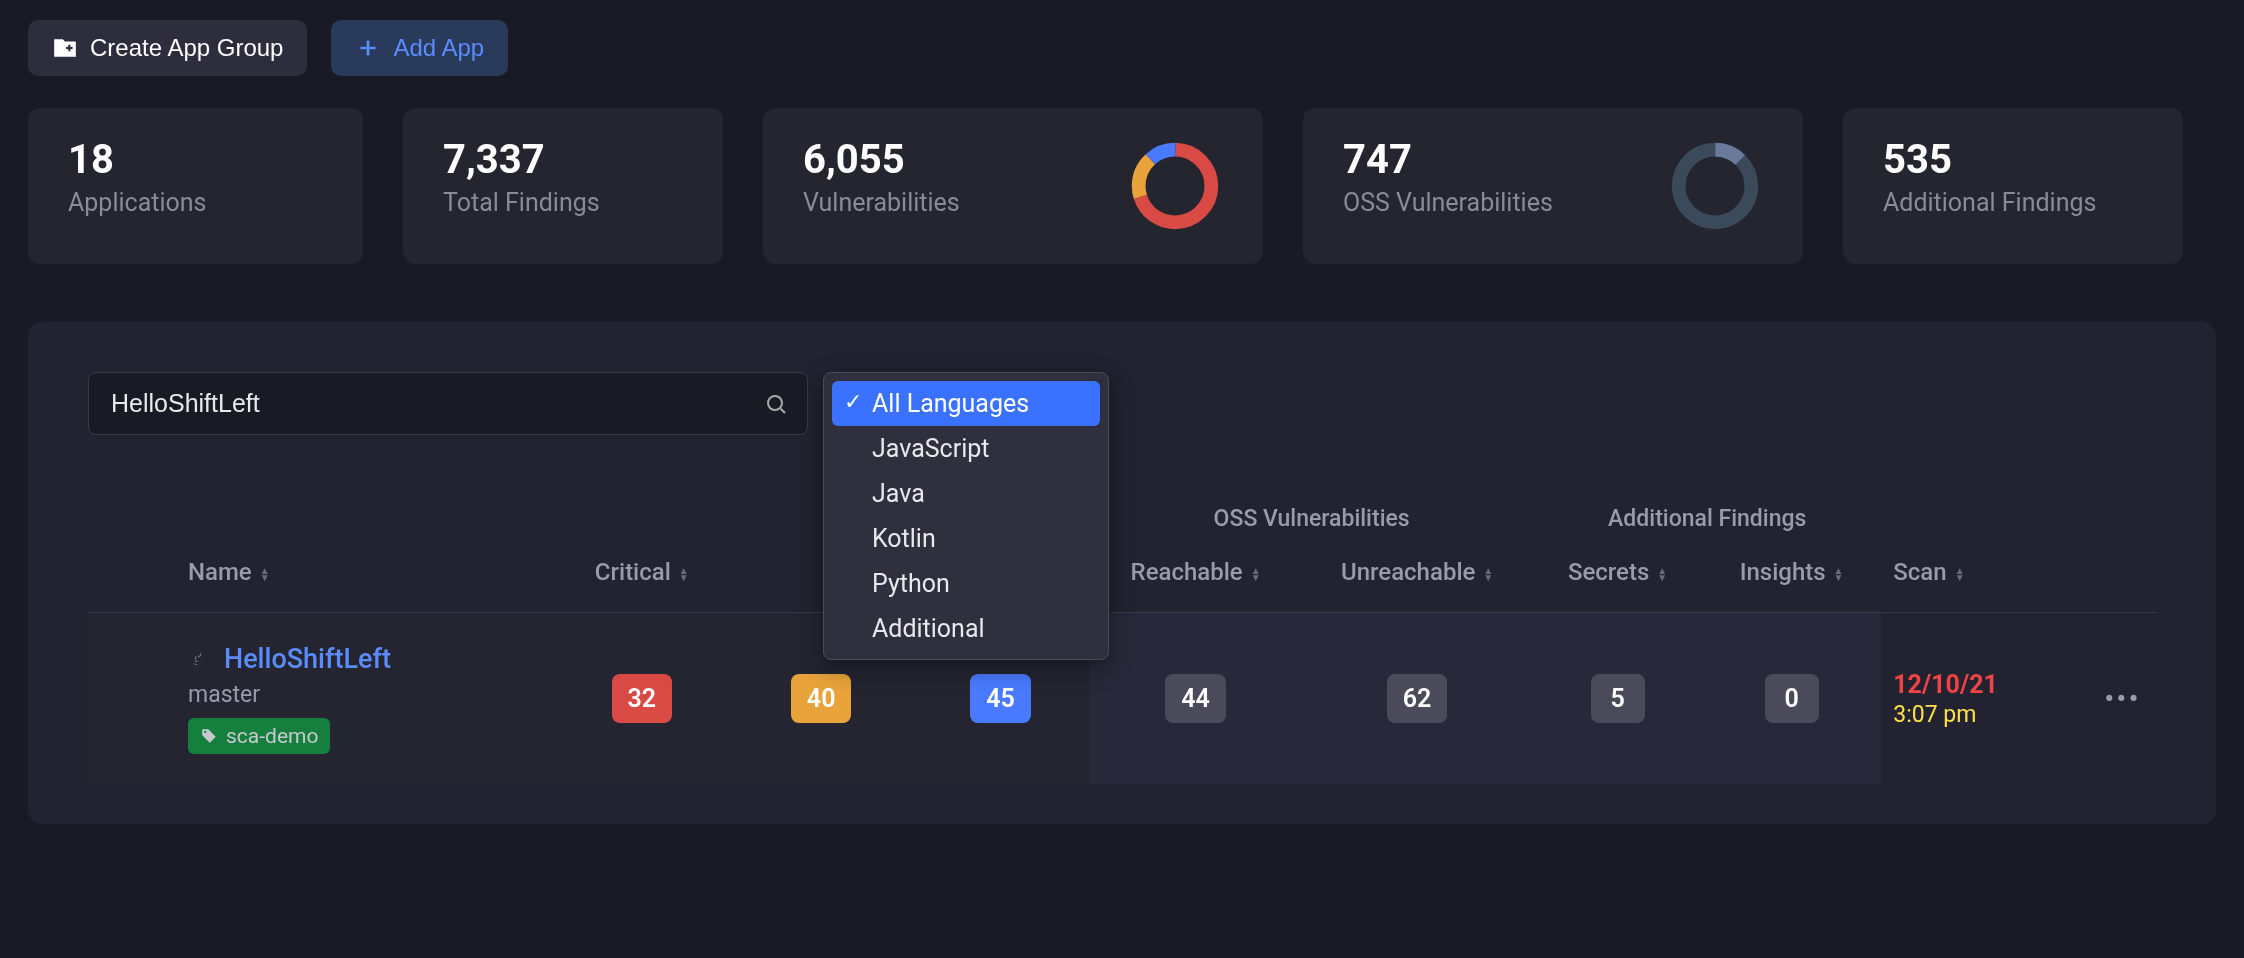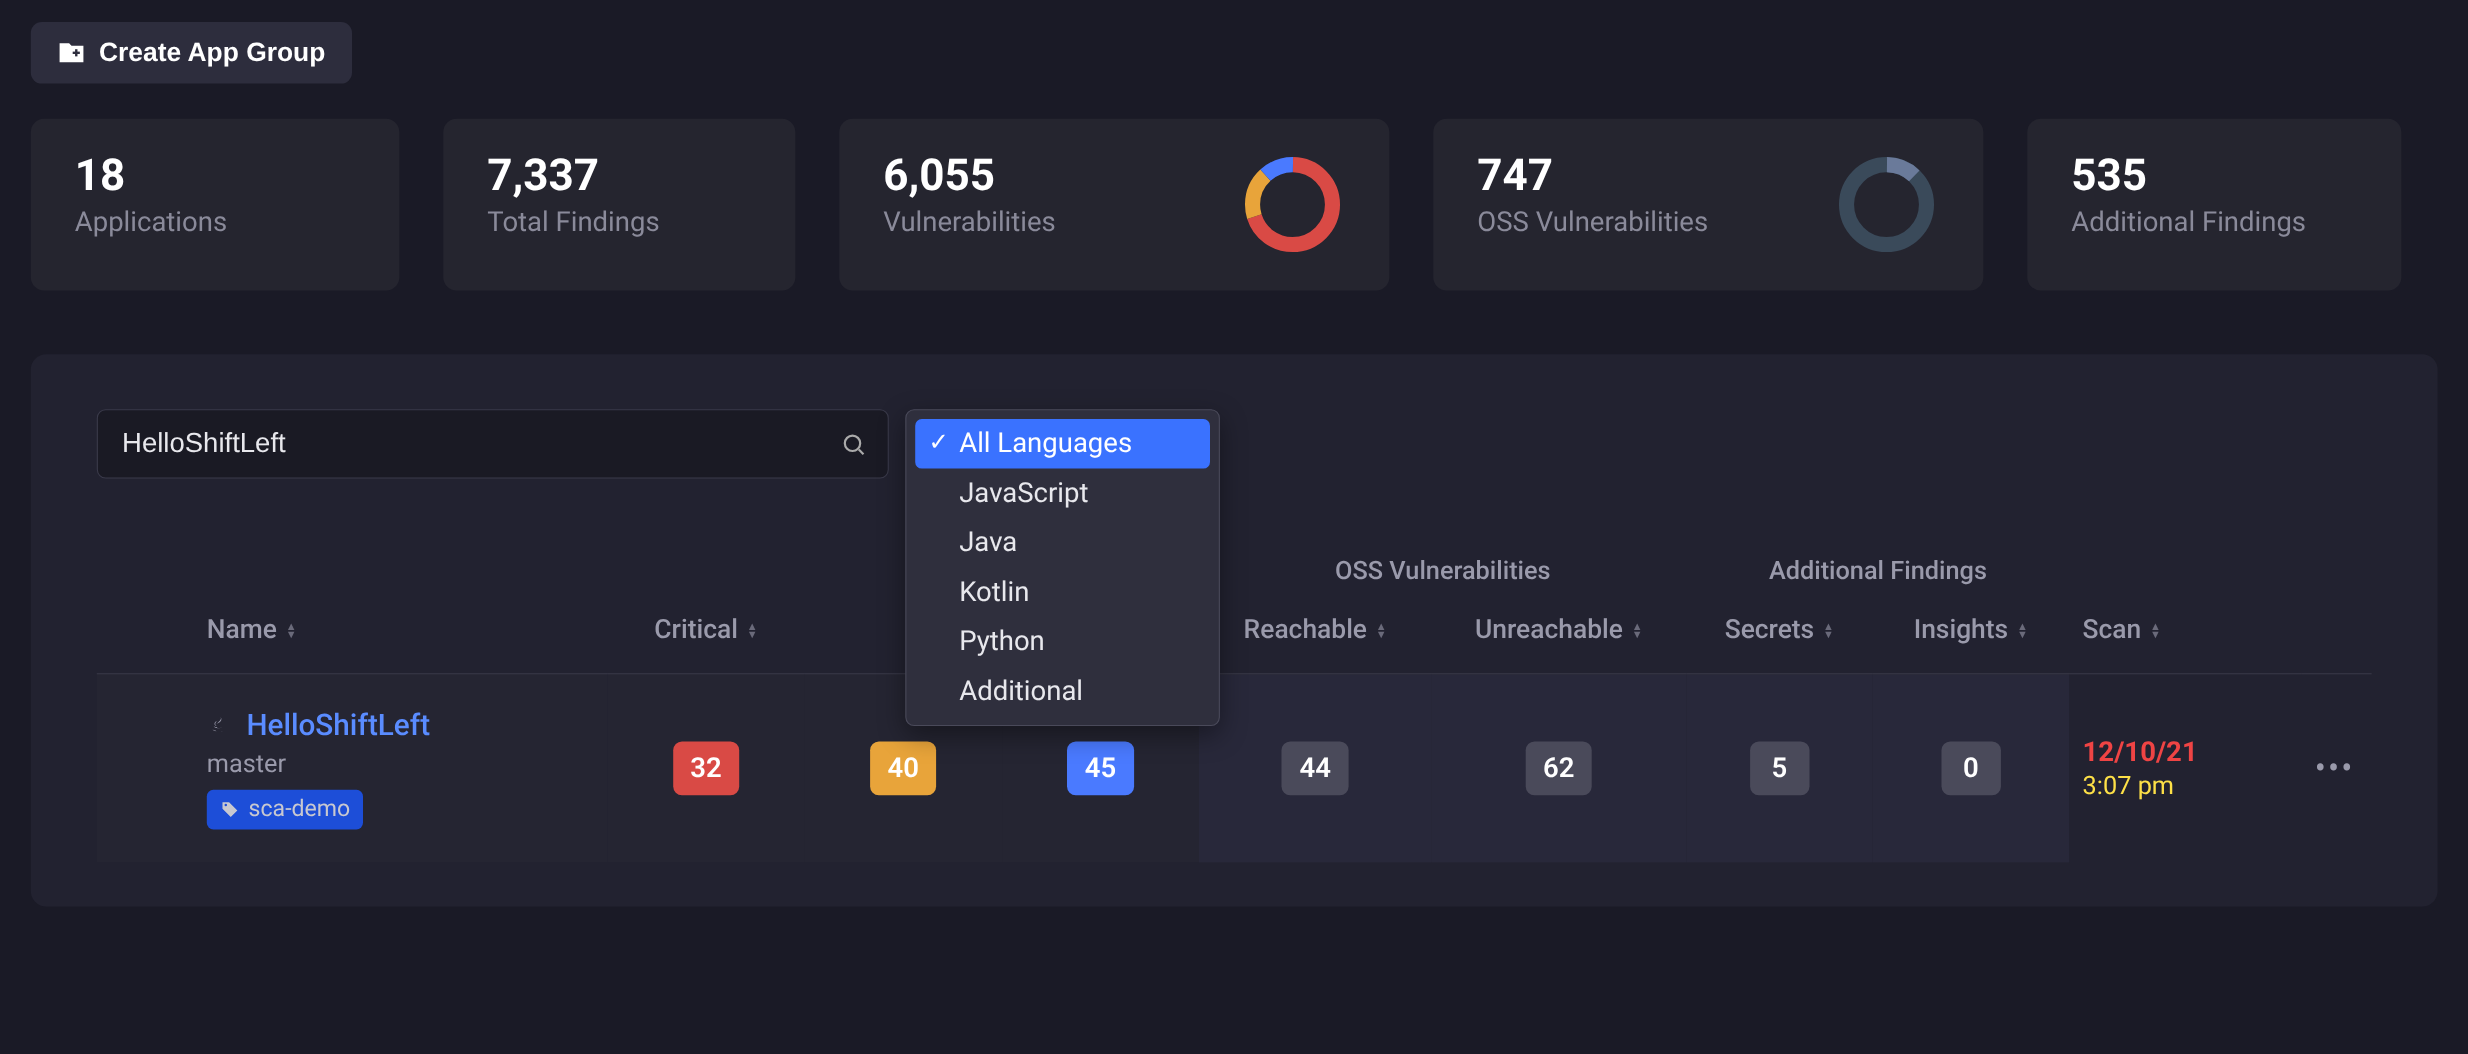--- a/index.html
+++ b/index.html
@@ -24,21 +24,21 @@
     color: #fff;
   }
   .header-actions { display: flex; gap: 24px; }
   .btn {
     display: inline-flex;
     align-items: center;
     gap: 12px;
     padding: 14px 24px;
     border-radius: 10px;
     font-size: 24px;
-    font-weight: 700;
+    font-weight: 400;
     cursor: pointer;
     border: none;
   }
   .btn-dark { background: #2d2d3d; color: #fff; }
   .btn-primary { background: #2a3a5a; color: #5a8cff; }
   .btn svg { width: 26px; height: 26px; flex-shrink: 0; }
 
   .stats-row { display: flex; gap: 40px; margin-bottom: 58px; }
   .stat-card {
     background: #25252f;
@@ -139,21 +139,21 @@
   .col-reachable-cell, .col-unreachable-cell, .col-secrets-cell, .col-insights-cell { background: #28283a; }
 
   .app-name-row { display: flex; align-items: center; gap: 12px; }
   .java-icon { width: 24px; height: 24px; }
   .app-link { color: #5a8cff; font-size: 27px; font-weight: 500; }
   .branch { color: #9a9aab; font-size: 23px; margin-top: 6px; }
   .tag-chip {
     display: inline-flex;
     align-items: center;
     gap: 8px;
-    background: #1d4ed8;
+    background: #15803d;
     border-radius: 6px;
     padding: 6px 12px;
     margin-top: 10px;
     font-size: 21px;
     color: #c8c8d0;
   }
   .tag-chip svg { width: 18px; height: 18px; }
 
   .pill {
     display: inline-block;
@@ -178,20 +178,26 @@
 
 <div class="header">
   <div class="header-actions">
     <button class="btn btn-dark">
       <svg viewBox="0 0 24 24" fill="currentColor">
           <path d="M10 4H2v16h20V6H12l-2-2z"></path>
           <rect x="13" y="11" width="6" height="2" fill="#2d2d3d"></rect>
           <rect x="15" y="9" width="2" height="6" fill="#2d2d3d"></rect>
         </svg>
       <span>Create App Group</span>
+    </button>
+    <button class="btn btn-primary">
+      <svg viewBox="0 0 24 24" fill="none" stroke="currentColor" stroke-width="2.5">
+          <path d="M12 5v14M5 12h14"></path>
+        </svg>
+      <span>Add App</span>
     </button>
   </div>
 </div>
 
 <div class="stats-row">
   <div class="stat-card">
     <div>
       <div class="stat-value">18</div>
       <div class="stat-label">Applications</div>
     </div>

